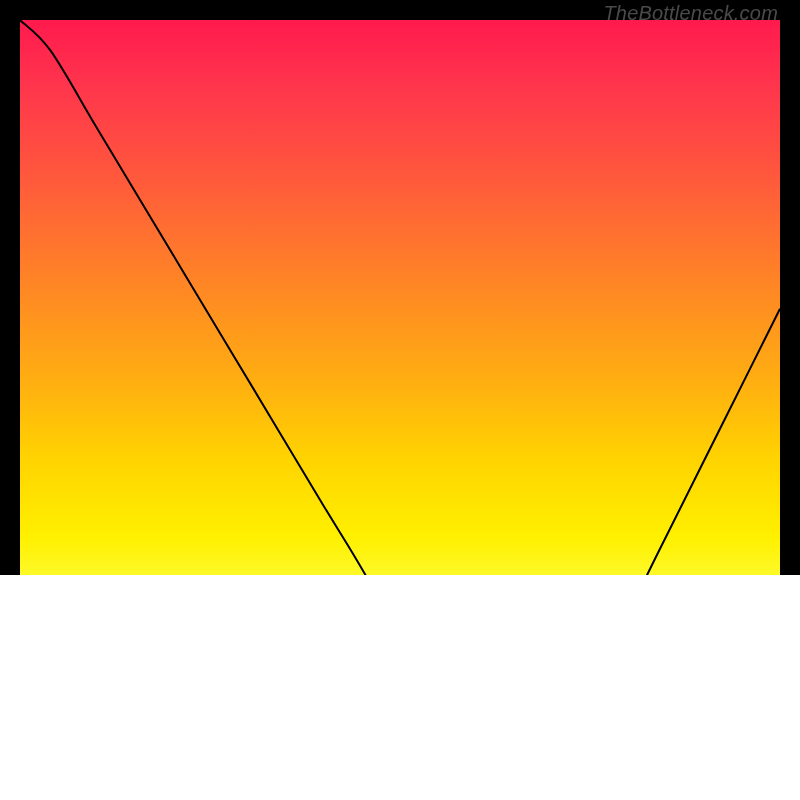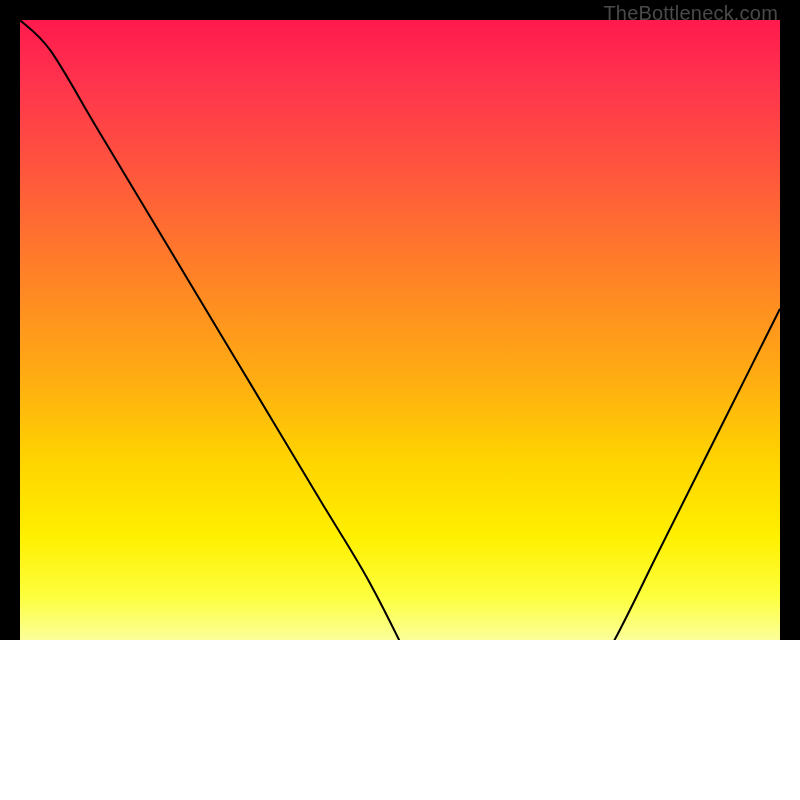--- a/index.html
+++ b/index.html
@@ -2,24 +2,25 @@
 <html><head>
 <meta charset="utf-8">
 <style>
   body {
     margin: 0;
     padding: 0;
     background: #fff;
   }
   .chart-container {
     width: 800px;
-    height: 640px;
+    height: 575px;
     position: relative;
     background: #000;
     box-sizing: border-box;
+    font-style: italic;
   }
   .plot-area {
     position: absolute;
     left: 20px;
     top: 20px;
     width: 760px;
     height: 760px;
     background: linear-gradient(to bottom,
       #ff1a4d 0%,
       #ff334d 8%,

